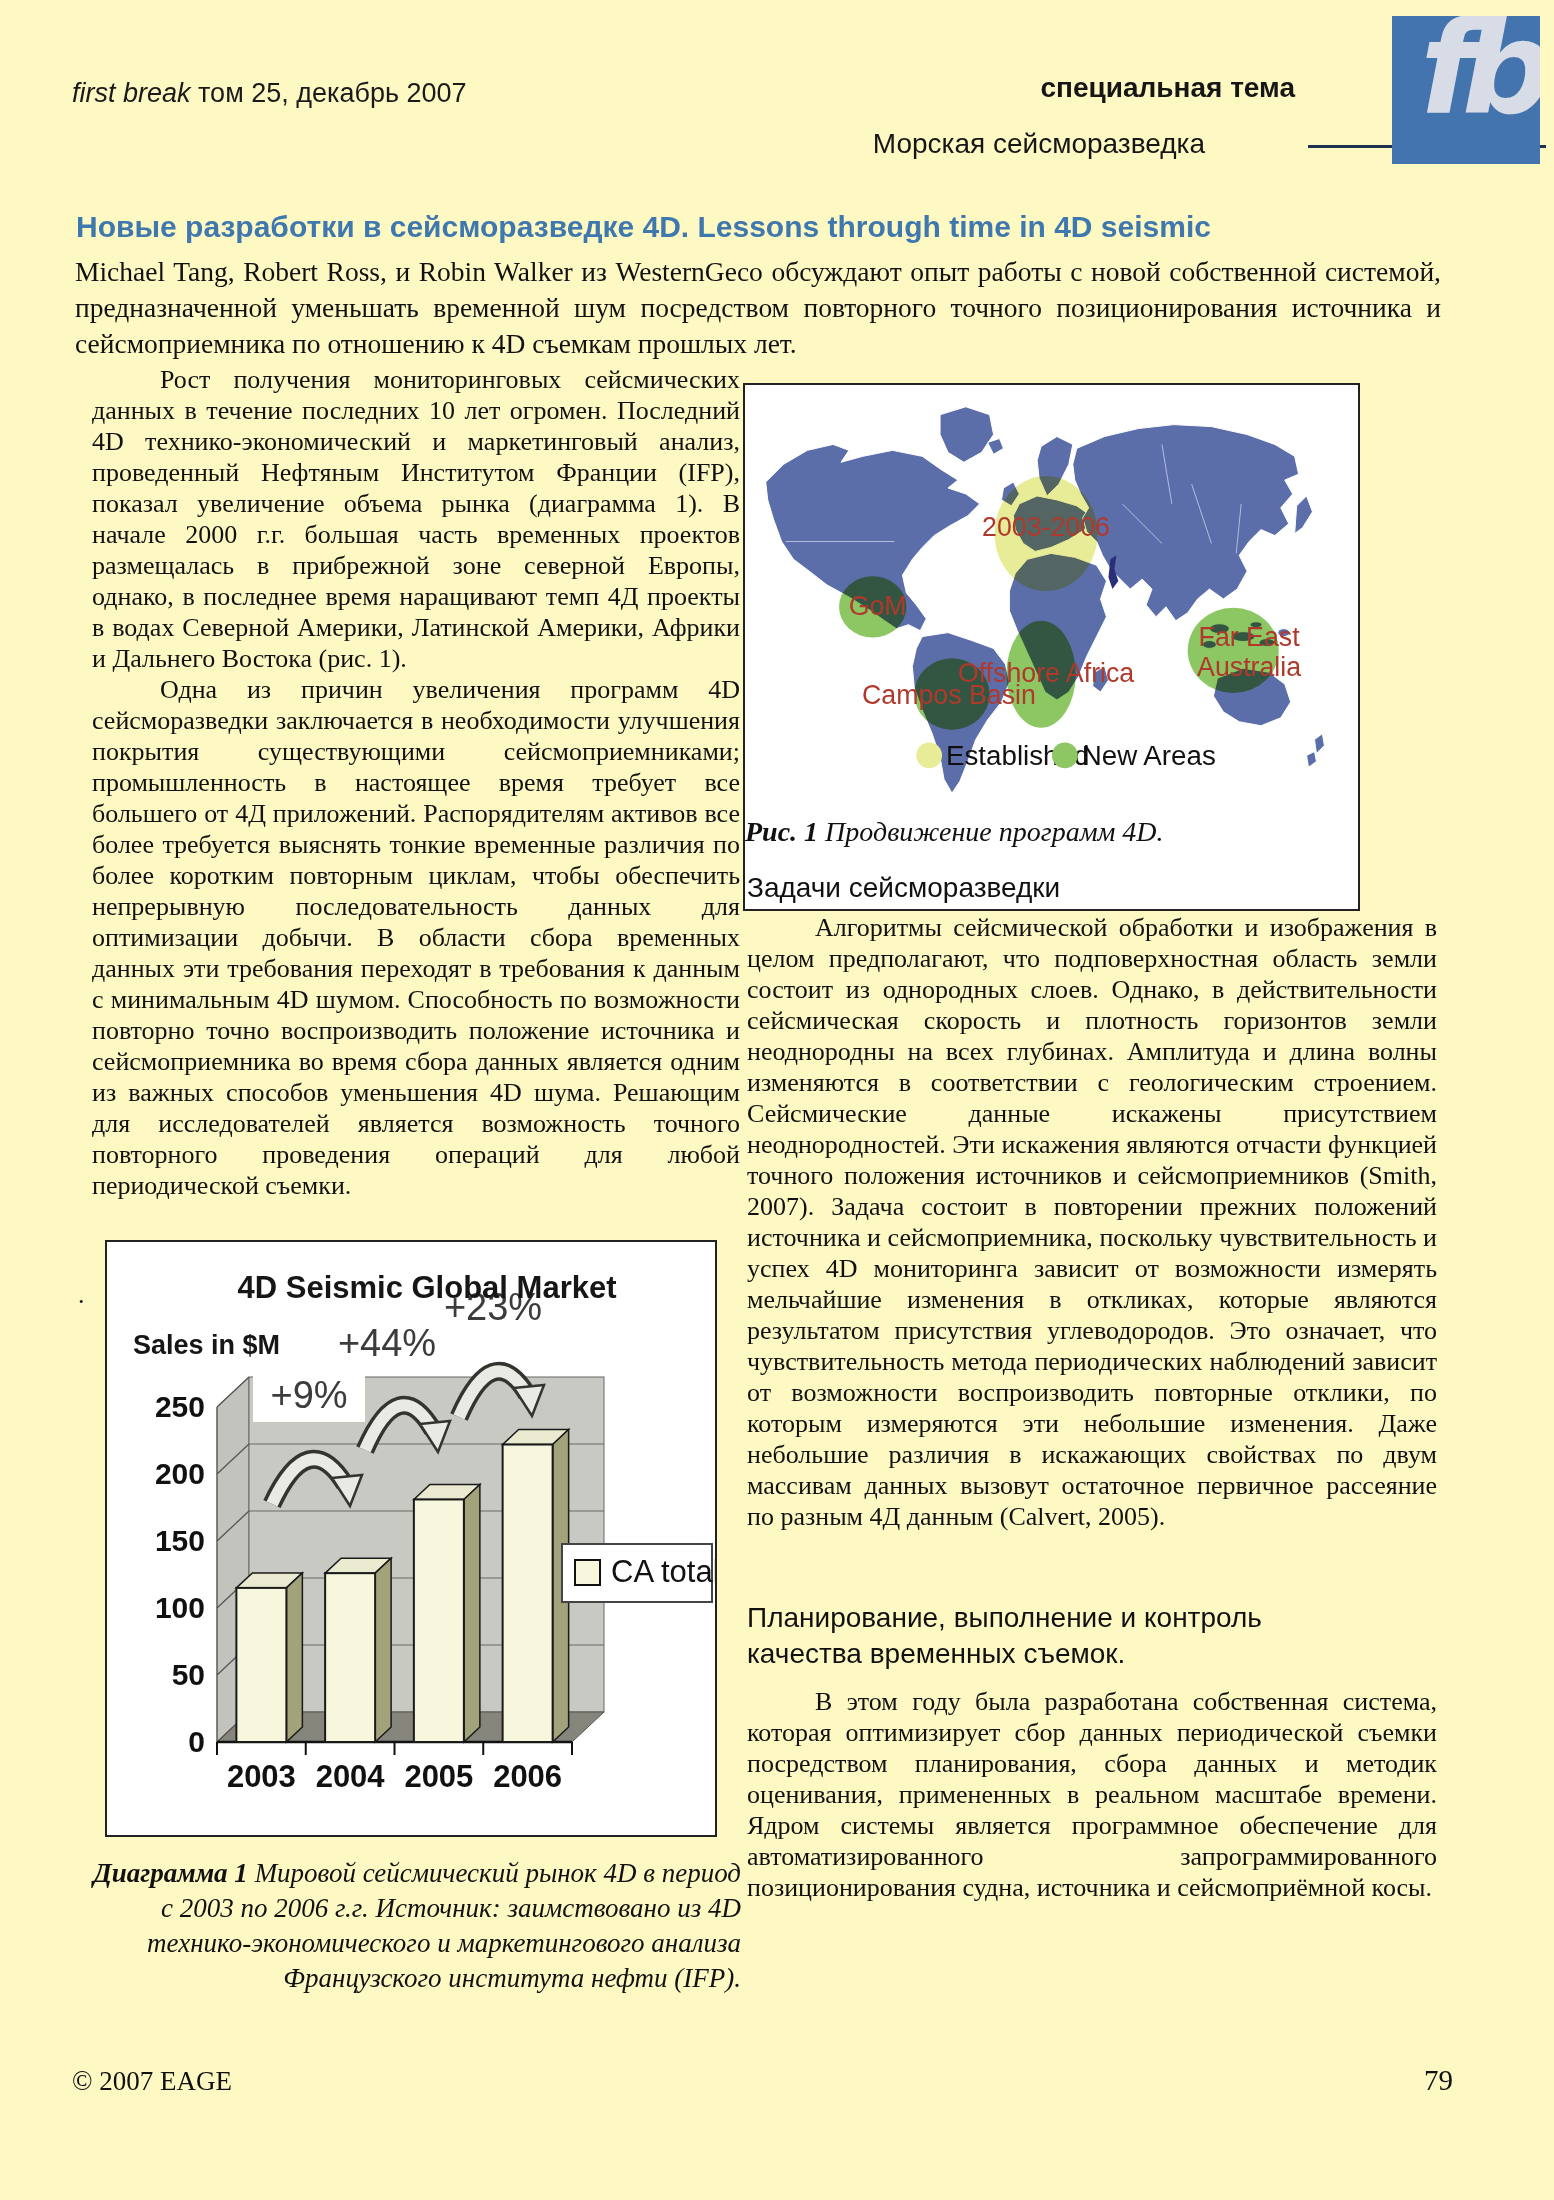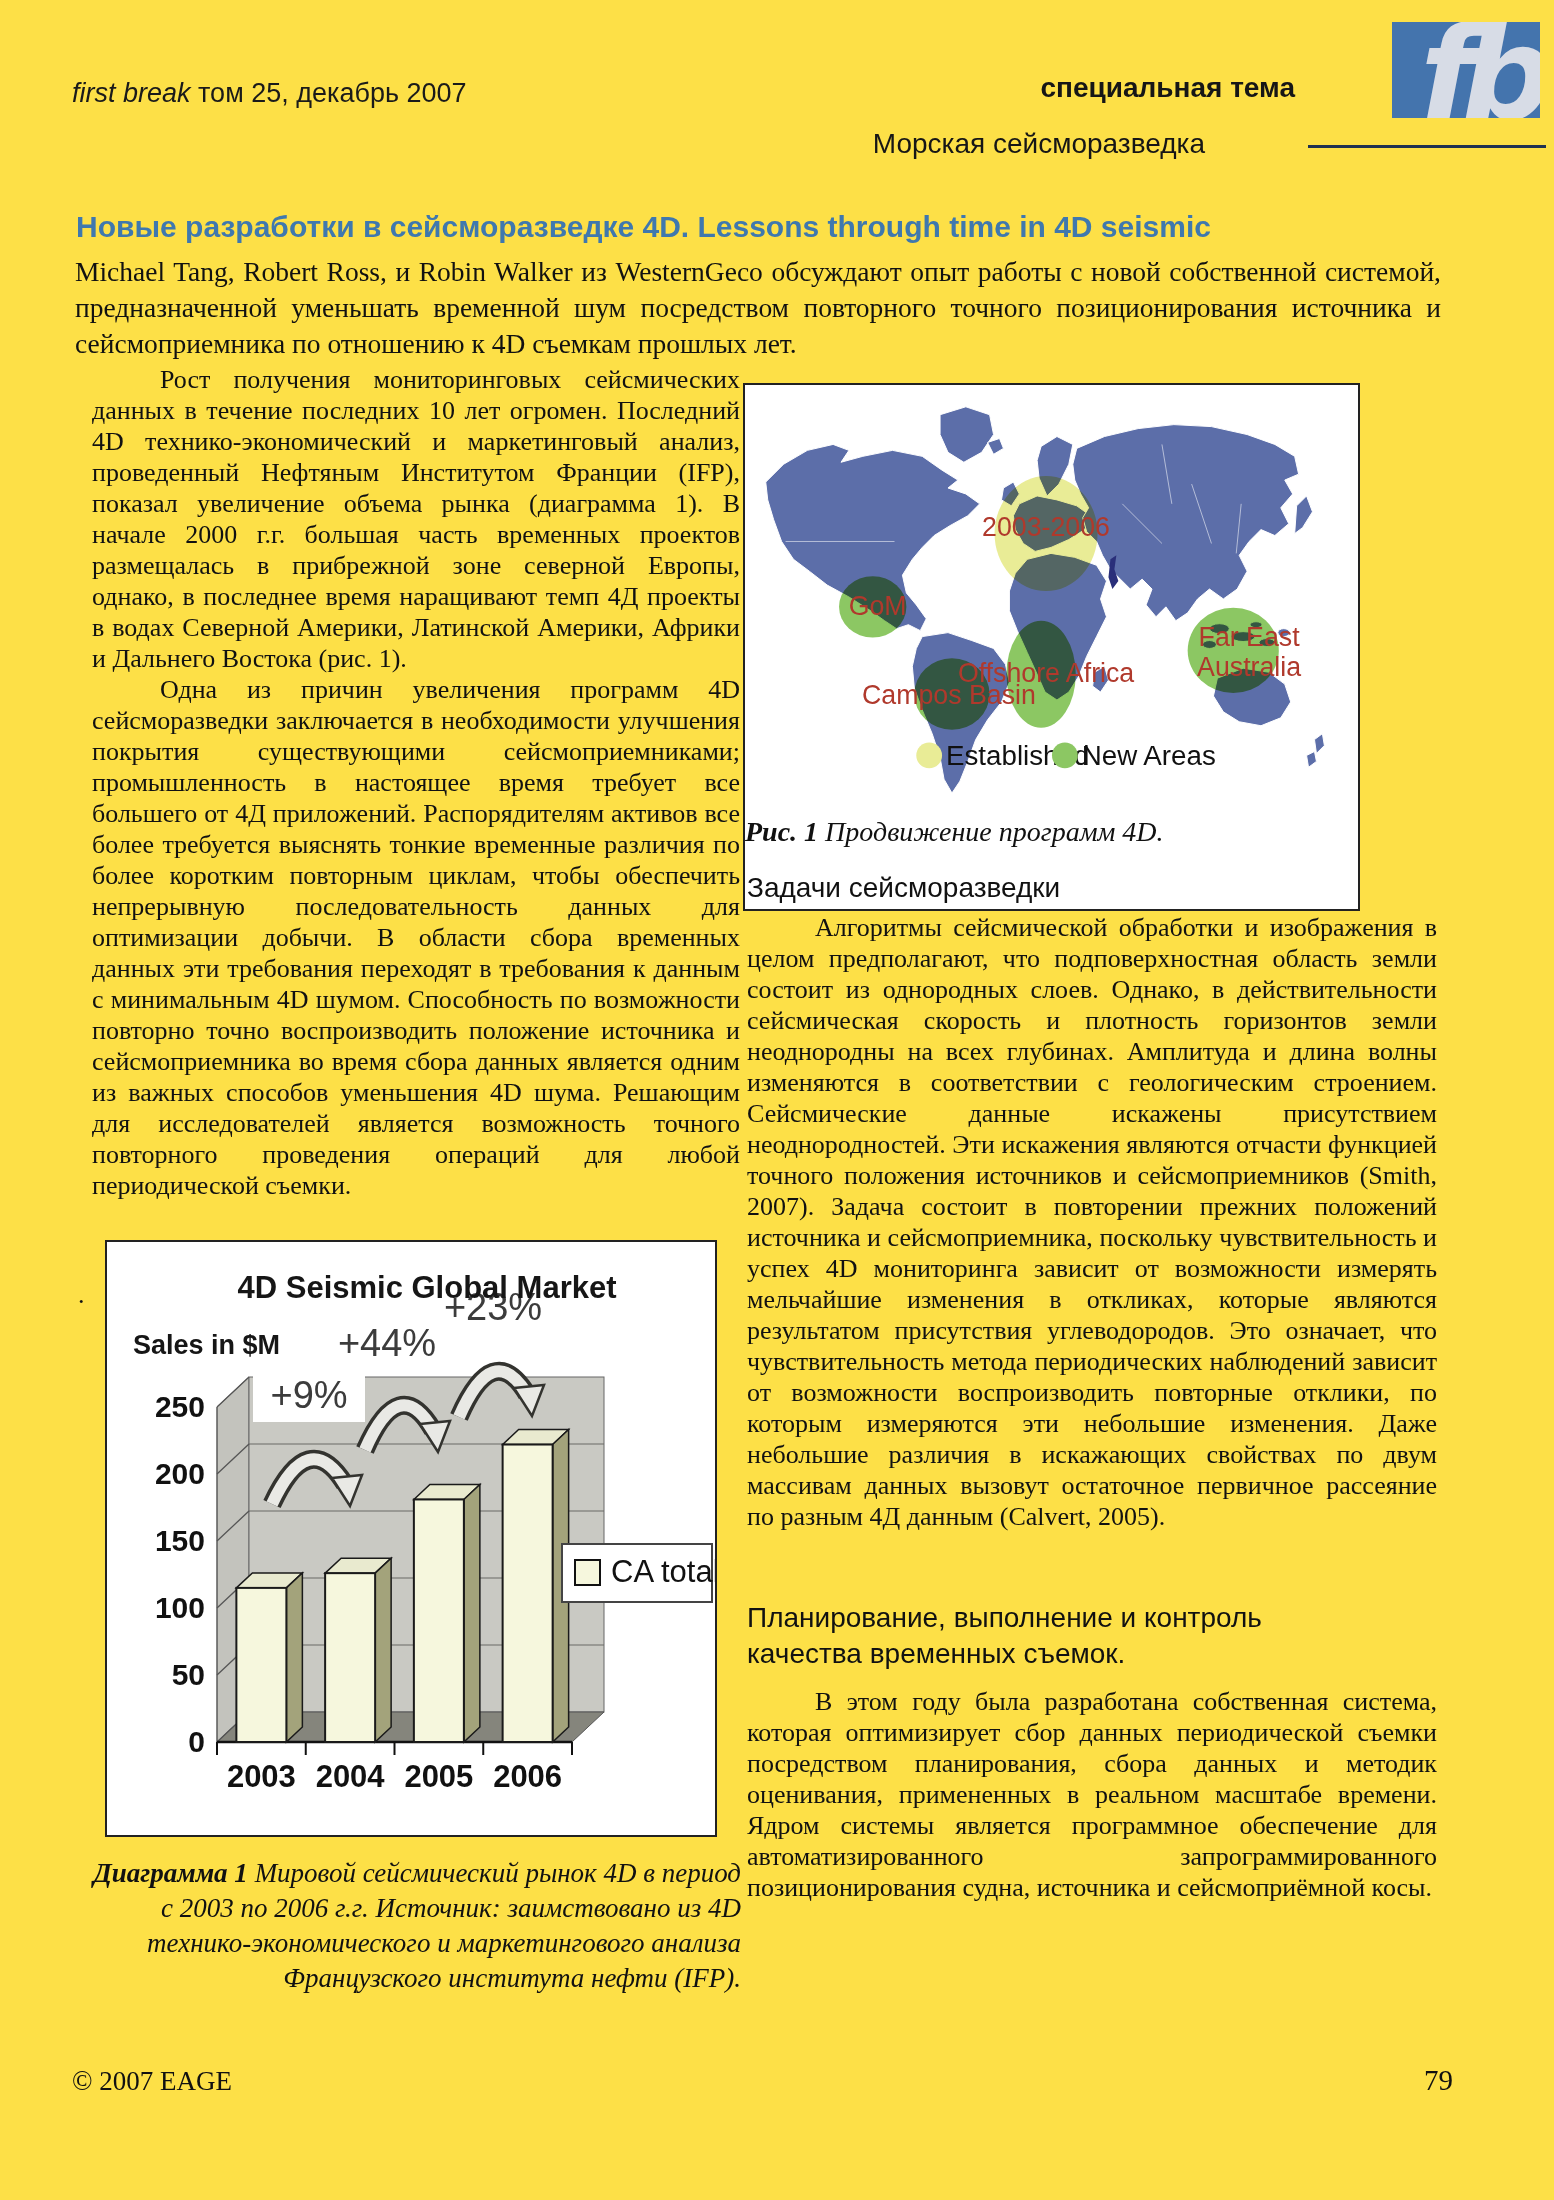--- a/index.html
+++ b/index.html
@@ -1,27 +1,27 @@
 <!DOCTYPE html>
 <html style="--title-color: #3f78ae; --logo-bg: #4474ad; --logo-glyph: #d7dce6; --land: #5c6ea9; --established: #e9ec96; --new-area: #8cc763; --map-label: #b0392c;"><head>
 <meta charset="utf-8">
 <style>
   html,body{margin:0;padding:0;background:#e8e8e8;}
-  .page{position:relative;width:1554px;height:2200px;background:#fde047;overflow:hidden;
+  .page{position:relative;width:1554px;height:2200px;background:#fef9c3;overflow:hidden;
         font-family:"Liberation Serif",serif;color:#111;}
   
   .hdr-left{position:absolute;left:72px;top:78px;font-family:"Liberation Sans",sans-serif;
             font-size:27px;color:#1a1a1a;}
   .hdr-left .jname{font-style:italic;}
   .hdr-section{position:absolute;top:72px;right:259px;font-family:"Liberation Sans",sans-serif;
                font-weight:bold;font-size:28px;color:#161616;}
   .hdr-subsection{position:absolute;top:128px;right:349px;font-family:"Liberation Sans",sans-serif;
                font-size:28px;color:#161616;}
   .hdr-rule{position:absolute;left:1308px;top:145px;width:238px;height:3px;background:#1f3150;}
-  .logo{position:absolute;left:1392px;top:22px;width:148px;height:96px;background:var(--logo-bg,#4474ad);
+  .logo{position:absolute;left:1392px;top:16px;width:148px;height:148px;background:var(--logo-bg,#4474ad);
         overflow:hidden;text-decoration:underline;}
   .logo span{position:absolute;left:28px;top:-22px;font-family:"DejaVu Sans",sans-serif;
         font-style:italic;font-weight:bold;font-size:128px;letter-spacing:-14px;color:var(--logo-glyph,#d7dce6);}
   
   .art-title{position:absolute;left:76px;top:210px;width:1360px;font-family:"Liberation Sans",sans-serif;
              font-weight:bold;font-size:30px;color:var(--title-color,#3f78ae);}
   .art-intro{position:absolute;left:75px;top:254px;width:1366px;font-size:27.5px;line-height:36px;
              text-align:justify;}
   
   .col-left{position:absolute;left:92px;top:364px;width:648px;font-size:26px;line-height:31px;

